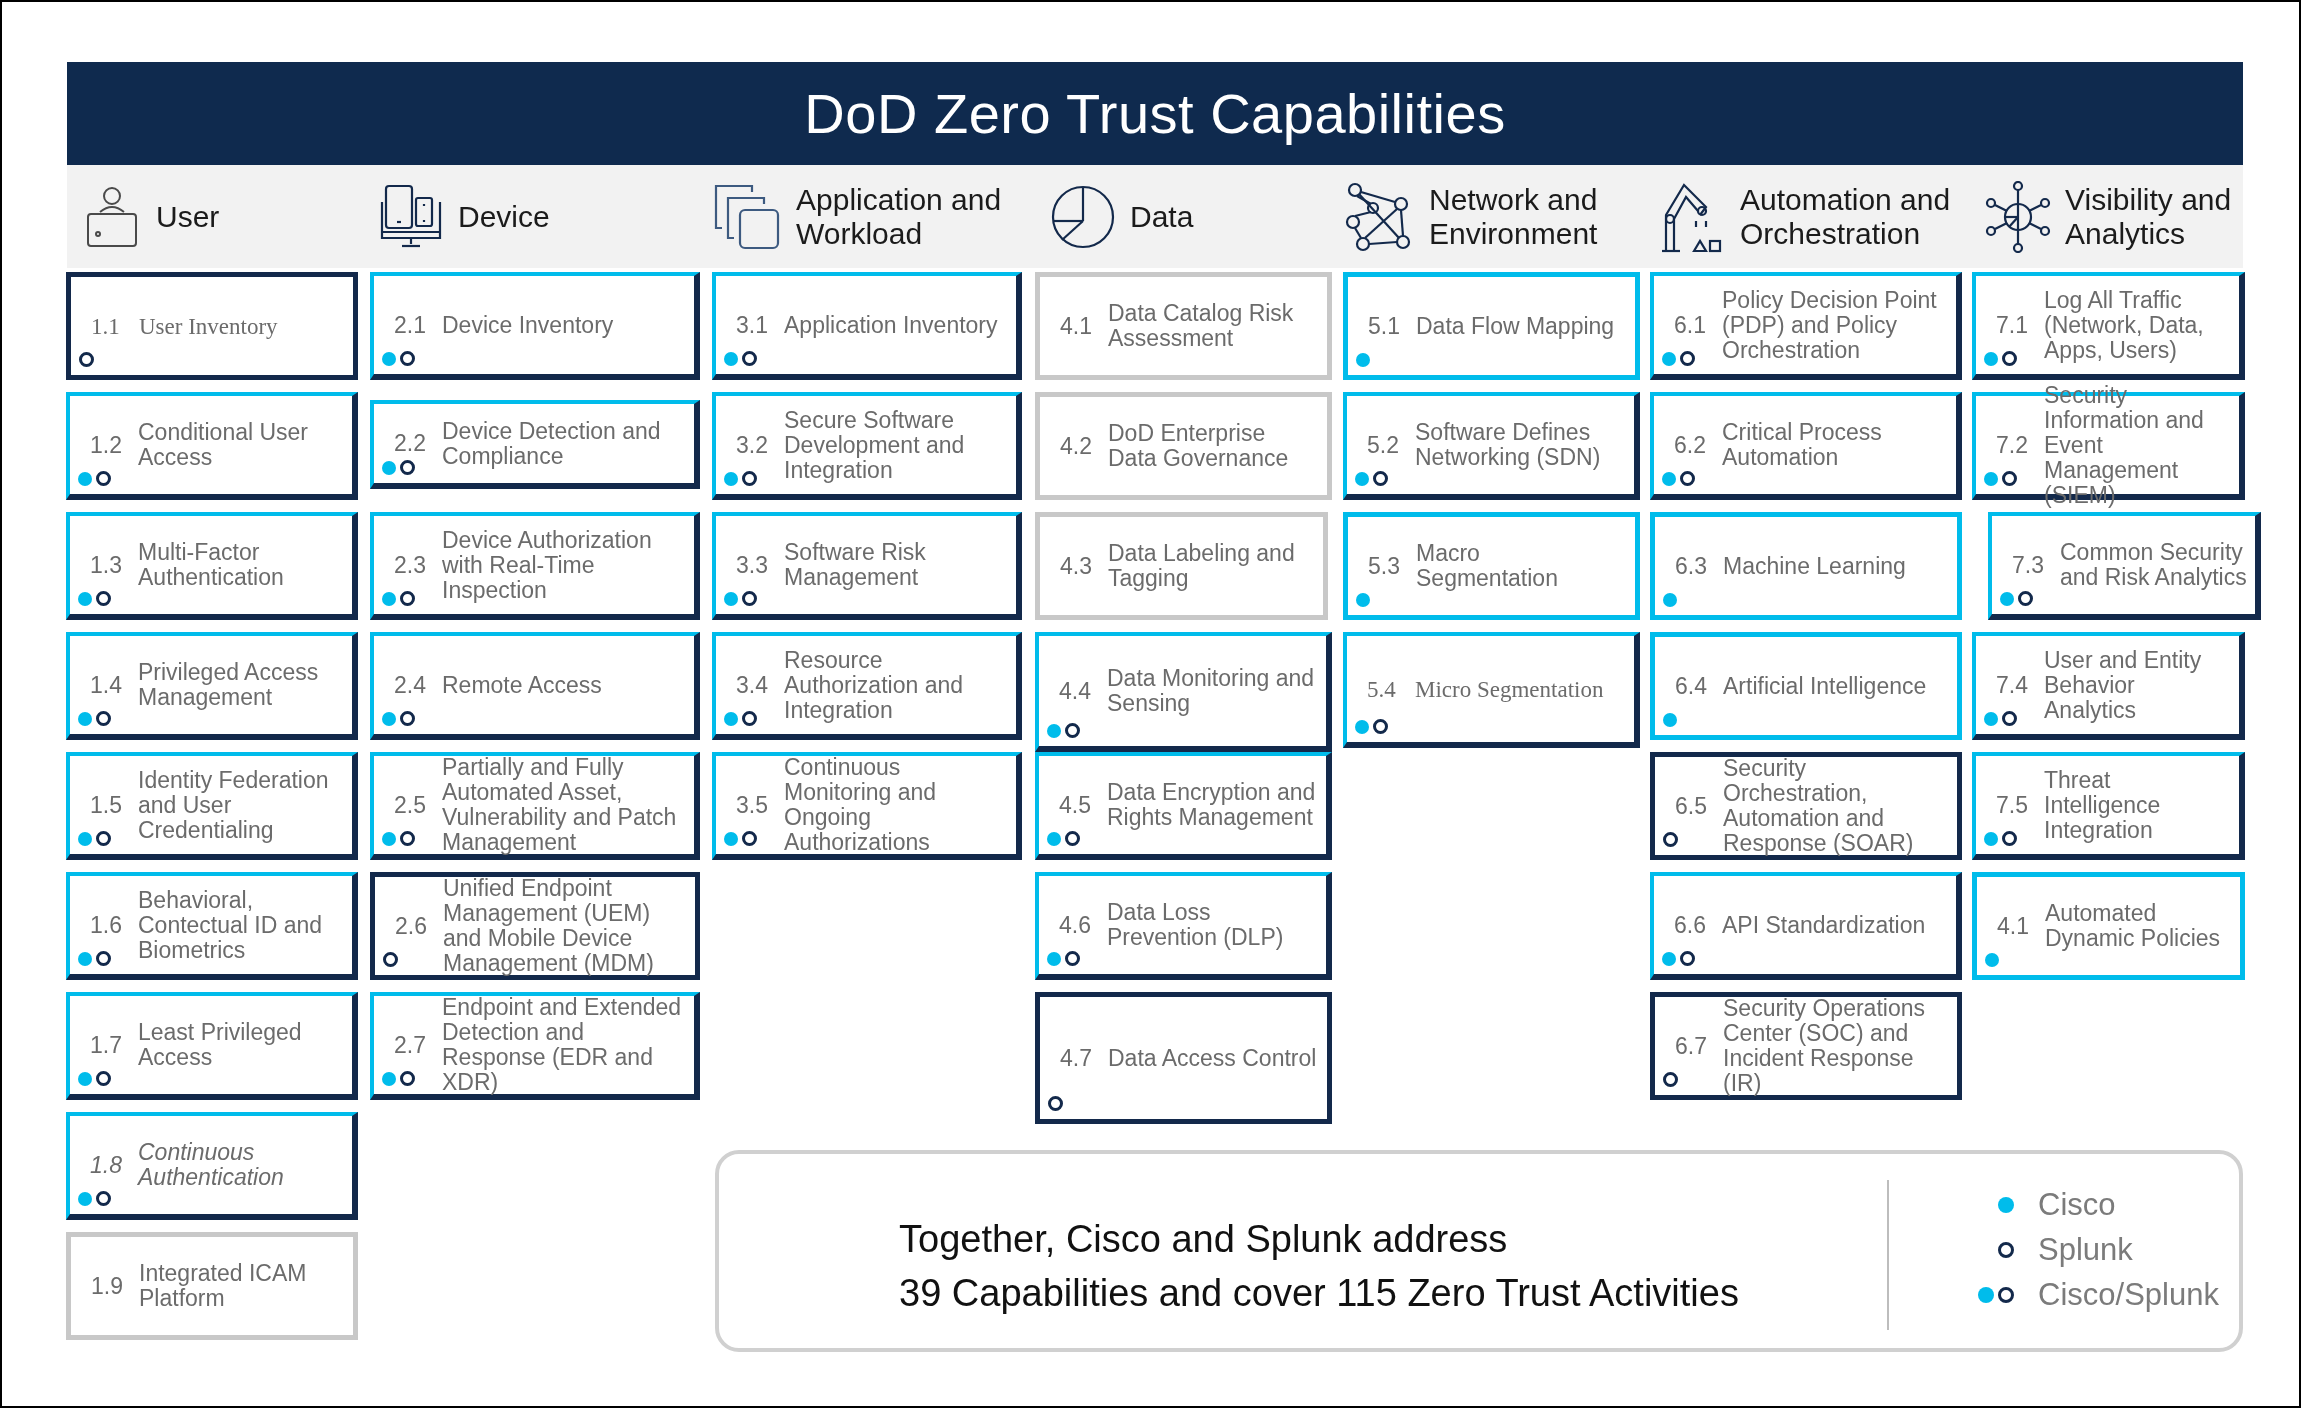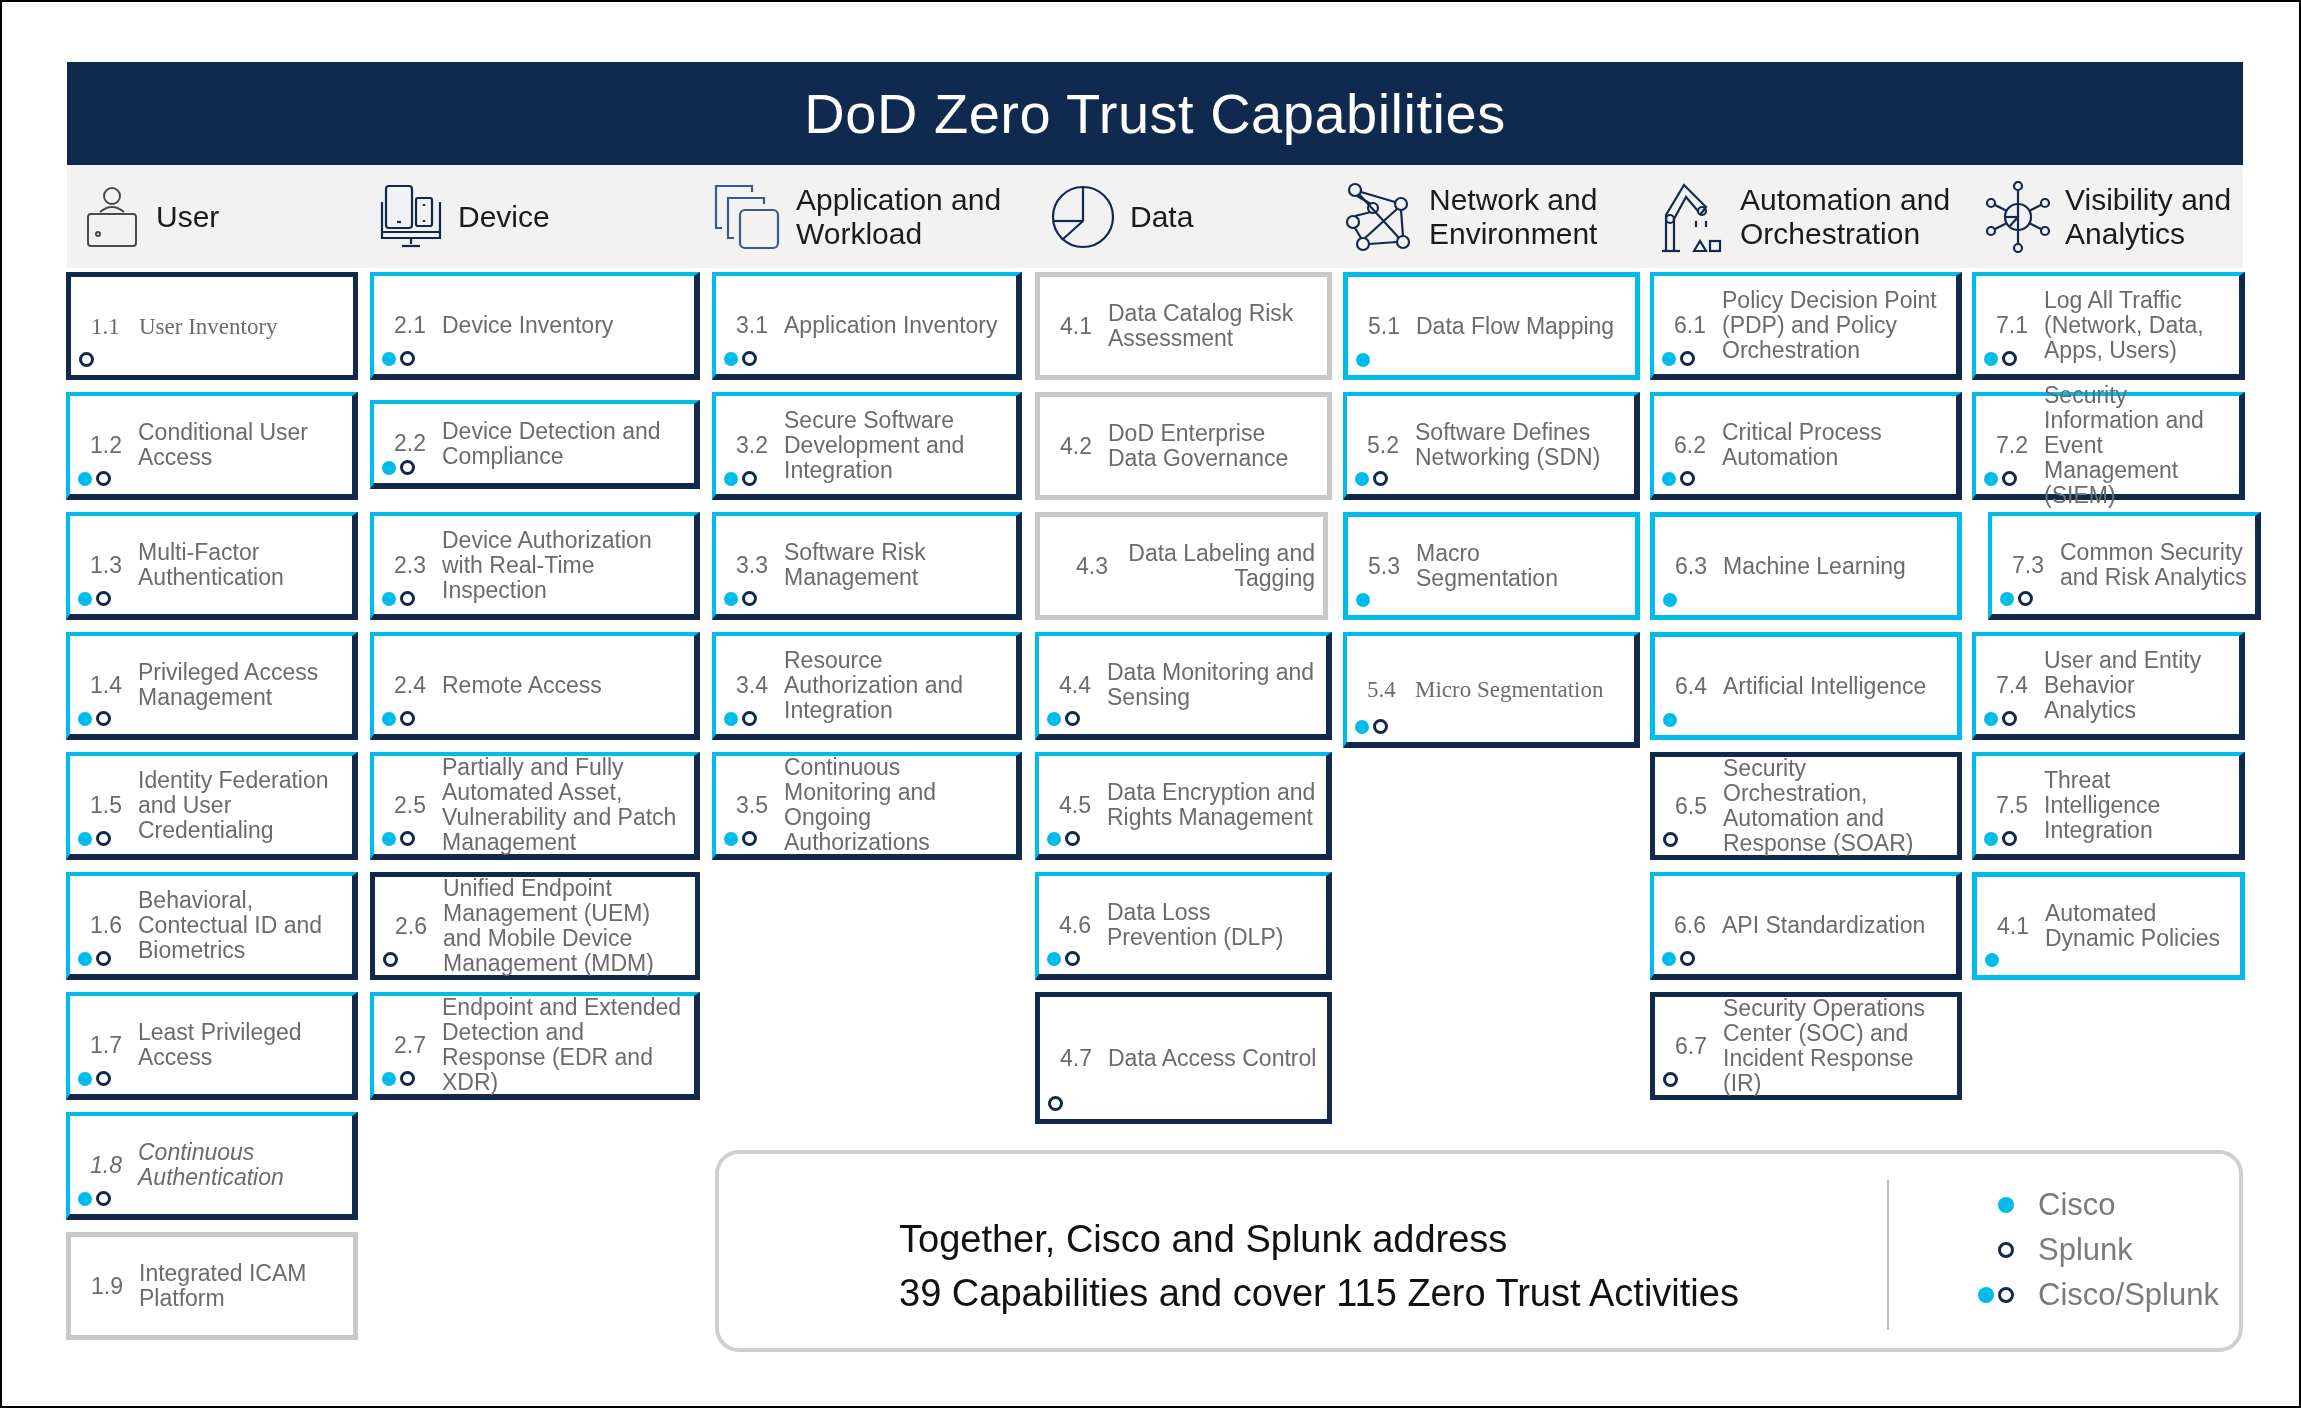--- a/index.html
+++ b/index.html
@@ -406,27 +406,27 @@
         <span class="num">4.1</span>
         <span class="name">Data Catalog Risk Assessment</span>
       </div>
     </div>
     <div class="card none" style="left: 1035px; width: 297px; top: 392px; height: 108px;">
       <div class="text">
         <span class="num">4.2</span>
         <span class="name">DoD Enterprise Data Governance</span>
       </div>
     </div>
-    <div class="card none" style="left: 1035px; width: 293px; top: 512px; height: 108px; text-align: right;">
+    <div class="card none" style="left: 1035px; width: 293px; top: 512px; height: 108px;">
       <div class="text">
         <span class="num">4.3</span>
         <span class="name">Data Labeling and Tagging</span>
       </div>
     </div>
-    <div class="card both" style="left: 1035px; width: 297px; top: 632px; height: 108px;">
+    <div class="card both" style="left: 1035px; width: 297px; top: 632px; height: 120px;">
       <div class="text">
         <span class="num">4.4</span>
         <span class="name">Data Monitoring and Sensing</span>
       </div>
       <div class="dots">
         <span class="dot-cisco"></span>
         <span class="dot-splunk"></span>
       </div>
     </div>
     <div class="card both" style="left: 1035px; width: 297px; top: 752px; height: 108px;">

